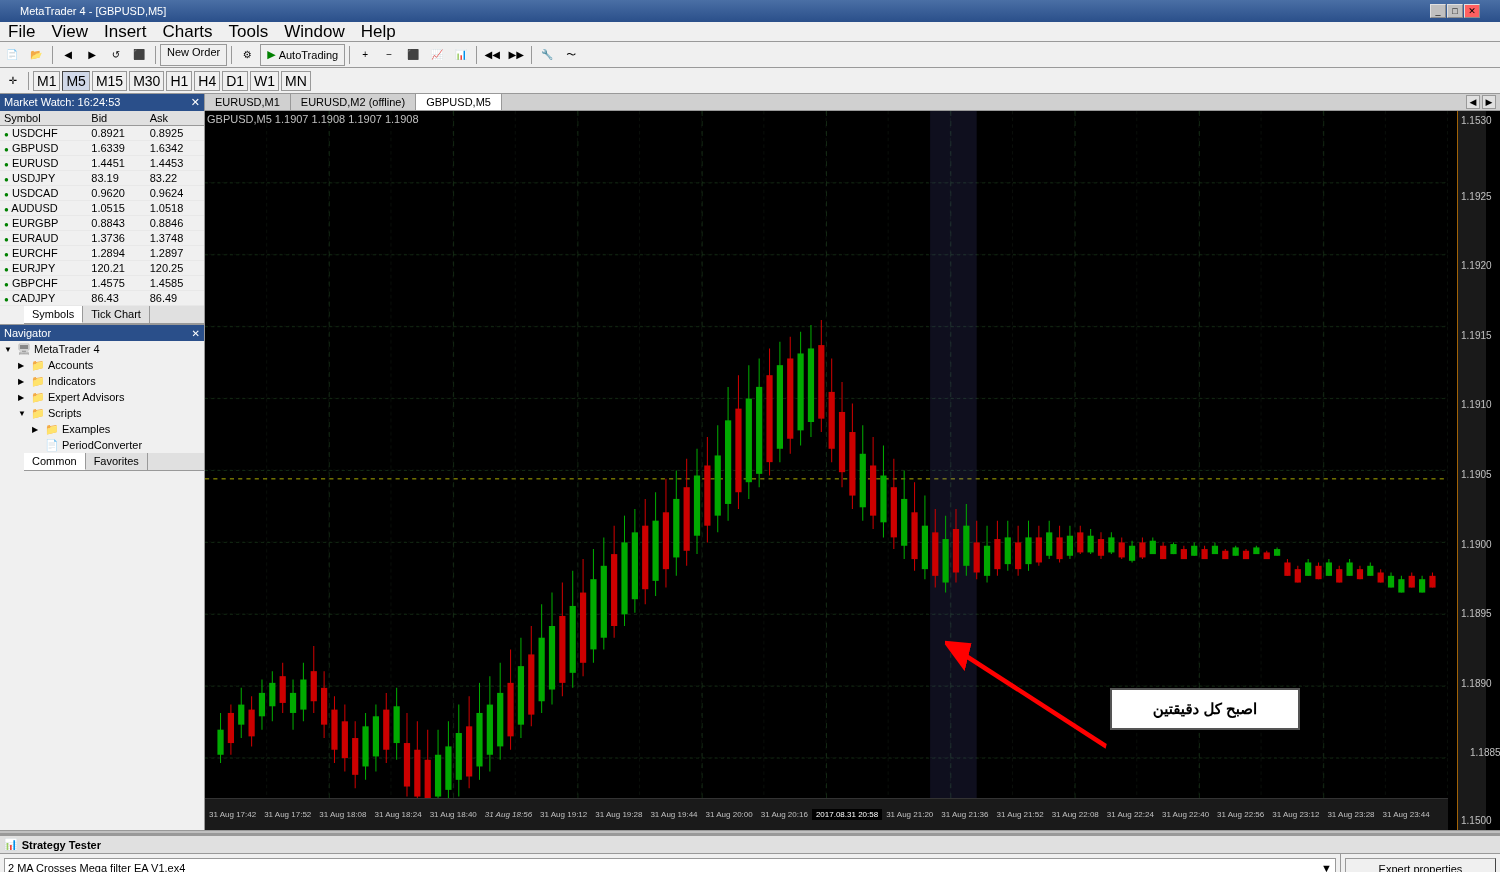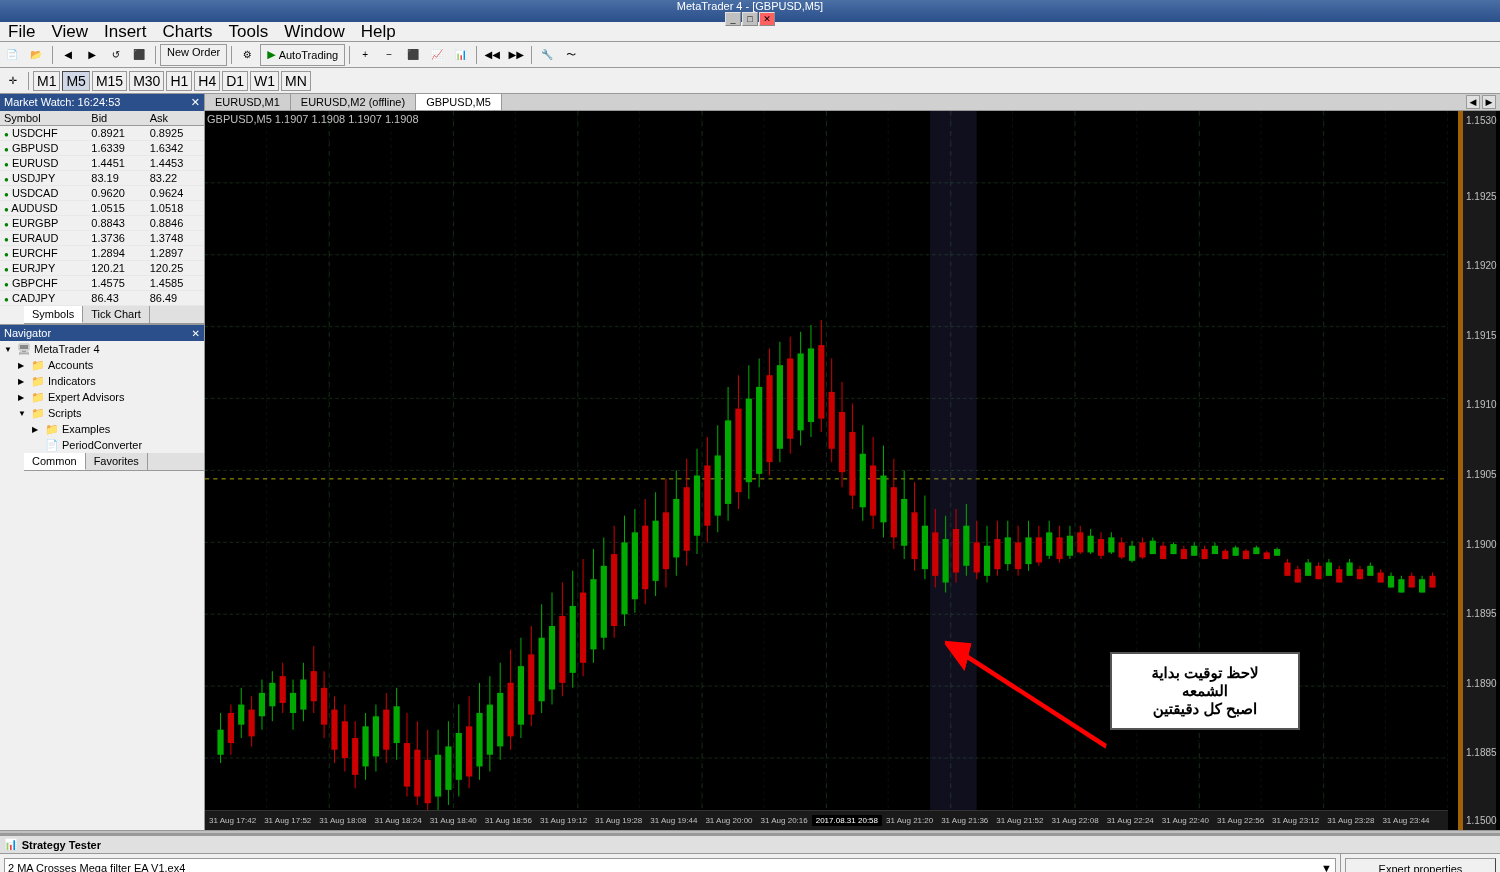--- a/index.html
+++ b/index.html
@@ -1,19 +1,19 @@
 <!DOCTYPE html>
 <html><head>
   <meta charset="utf-8">
   <style>
     * { box-sizing: border-box; margin: 0; padding: 0; }
     body { font-family: 'Segoe UI', Tahoma, Arial, sans-serif; font-size: 11px; background: #c0c0c0; overflow: hidden; width: 1500px; height: 872px; }
 
     
-    #titlebar { background: linear-gradient(to bottom, #4a6fa5, #2a4f8a); color: white; height: 22px; display: flex; align-items: center; justify-content: space-between; padding: 0 20px; user-select: none; flex-direction: column; }
+    #titlebar { background: linear-gradient(to bottom, #4a6fa5, #2a4f8a); color: white; height: 22px; display: flex; align-items: center; justify-content: space-between; padding: 0 20px; user-select: none; }
     .titlebar-btn { width: 16px; height: 14px; background: #c0c0c0; border: 1px outset #e0e0e0; font-size: 9px; display: flex; align-items: center; justify-content: center; cursor: pointer; color: black; }
 
     
     #menubar { background: #f0f0f0; height: 20px; display: flex; align-items: center; border-bottom: 1px solid #999; }
     .menu-item { padding: 2px 8px; cursor: pointer; font-size: 17px; color: #000; }
 
     
     #toolbar1 { background: #f0f0f0; height: 26px; display: flex; align-items: center; padding: 1px 2px; border-bottom: 1px solid #999; gap: 2px; flex-wrap: nowrap; overflow: hidden; }
     #toolbar2 { background: #f0f0f0; height: 26px; display: flex; align-items: center; padding: 1px 2px; border-bottom: 1px solid #999; gap: 2px; }
     .tb-btn { height: 22px; min-width: 22px; background: #f0f0f0; border: 1px solid transparent; display: flex; align-items: center; justify-content: center; cursor: pointer; font-size: 10px; padding: 0 2px; }
@@ -697,45 +697,44 @@
 
         <path d="M870,380 L720,320" stroke="red" stroke-width="3" fill="none" marker-end="url(#arrow)"></path>
         <defs>
           <marker id="arrow" markerWidth="8" markerHeight="8" refX="6" refY="3" orient="auto">
             <path d="M0,0 L0,6 L9,3 z" fill="red"></path>
           </marker>
         </defs>
       </svg>
 
       <div id="callout-box" style="position:absolute;right:200px;bottom:100px;background:white;border:2px solid #555;padding:10px 15px;font-size:15px;font-weight:bold;text-align:center;direction:rtl;z-index:10;min-width:190px;">
-        <div>لاحظ توقيت بداية الشمعه</div>
         <div>اصبح كل دقيقتين</div>
       </div>
 
-      <div id="price-axis" style="position:absolute;right:4px;top:0;width:38px;height:100%;background:#1a1a1a;border-left:5px solid #a16207;font-size:10px;color:#c0c0c0;">
+      <div id="price-axis" style="position:absolute;right:14px;top:0;width:29px;height:100%;background:#1a1a1a;border-left:1px solid #a16207;font-size:10px;color:#c0c0c0;">
         <div style="padding:2px 3px;text-align:right;">1.1530</div>
         <div style="padding:2px 3px;text-align:right;margin-top:18px;">1.1925</div>
         <div style="padding:2px 3px;text-align:right;margin-top:12px;">1.1920</div>
         <div style="padding:2px 3px;text-align:right;margin-top:12px;">1.1915</div>
         <div style="padding:2px 3px;text-align:right;margin-top:12px;">1.1910</div>
         <div style="padding:2px 3px;text-align:right;margin-top:12px;">1.1905</div>
         <div style="padding:2px 3px;text-align:right;margin-top:12px;">1.1900</div>
         <div style="padding:2px 3px;text-align:right;margin-top:12px;">1.1895</div>
         <div style="padding:2px 3px;text-align:right;margin-top:12px;">1.1890</div>
-        <div style="padding:2px 3px;text-align:right;margin-top:12px;">1.1885</div>
+        <div style="padding:2px 12px;text-align:right;margin-top:12px;">1.1885</div>
         <div style="padding:2px 3px;text-align:right;margin-top:10px;">1.1500</div>
       </div>
 
-      <div id="time-axis" style="position:absolute;bottom:0;left:0;right:52px;height:20px;background:#1a1a1a;border-top:1px solid #333;display:flex;align-items:center;overflow:hidden;font-size:8px;color:#c0c0c0;">
+      <div id="time-axis" style="position:absolute;bottom:0;left:0;right:52px;height:32px;background:#1a1a1a;border-top:1px solid #333;display:flex;align-items:center;overflow:hidden;font-size:8px;color:#c0c0c0;">
         <span style="padding:0 4px;white-space:nowrap;">31 Aug 17:42</span>
         <span style="padding:0 4px;white-space:nowrap;">31 Aug 17:52</span>
         <span style="padding:0 4px;white-space:nowrap;">31 Aug 18:08</span>
         <span style="padding:0 4px;white-space:nowrap;">31 Aug 18:24</span>
         <span style="padding:0 4px;white-space:nowrap;">31 Aug 18:40</span>
-        <span style="padding:0 4px;white-space:nowrap;">31 Aug 18:56</span>
+        <span style="padding:0 4px;white-space:nowrap;font-style:italic;">31 Aug 18:56</span>
         <span style="padding:0 4px;white-space:nowrap;">31 Aug 19:12</span>
         <span style="padding:0 4px;white-space:nowrap;">31 Aug 19:28</span>
         <span style="padding:0 4px;white-space:nowrap;">31 Aug 19:44</span>
         <span style="padding:0 4px;white-space:nowrap;">31 Aug 20:00</span>
         <span style="padding:0 4px;white-space:nowrap;">31 Aug 20:16</span>
         <span style="background:#000000;color:white;padding:1px 4px;white-space:nowrap;">2017.08.31 20:58</span>
         <span style="padding:0 4px;white-space:nowrap;">31 Aug 21:20</span>
         <span style="padding:0 4px;white-space:nowrap;">31 Aug 21:36</span>
         <span style="padding:0 4px;white-space:nowrap;">31 Aug 21:52</span>
         <span style="padding:0 4px;white-space:nowrap;">31 Aug 22:08</span>

